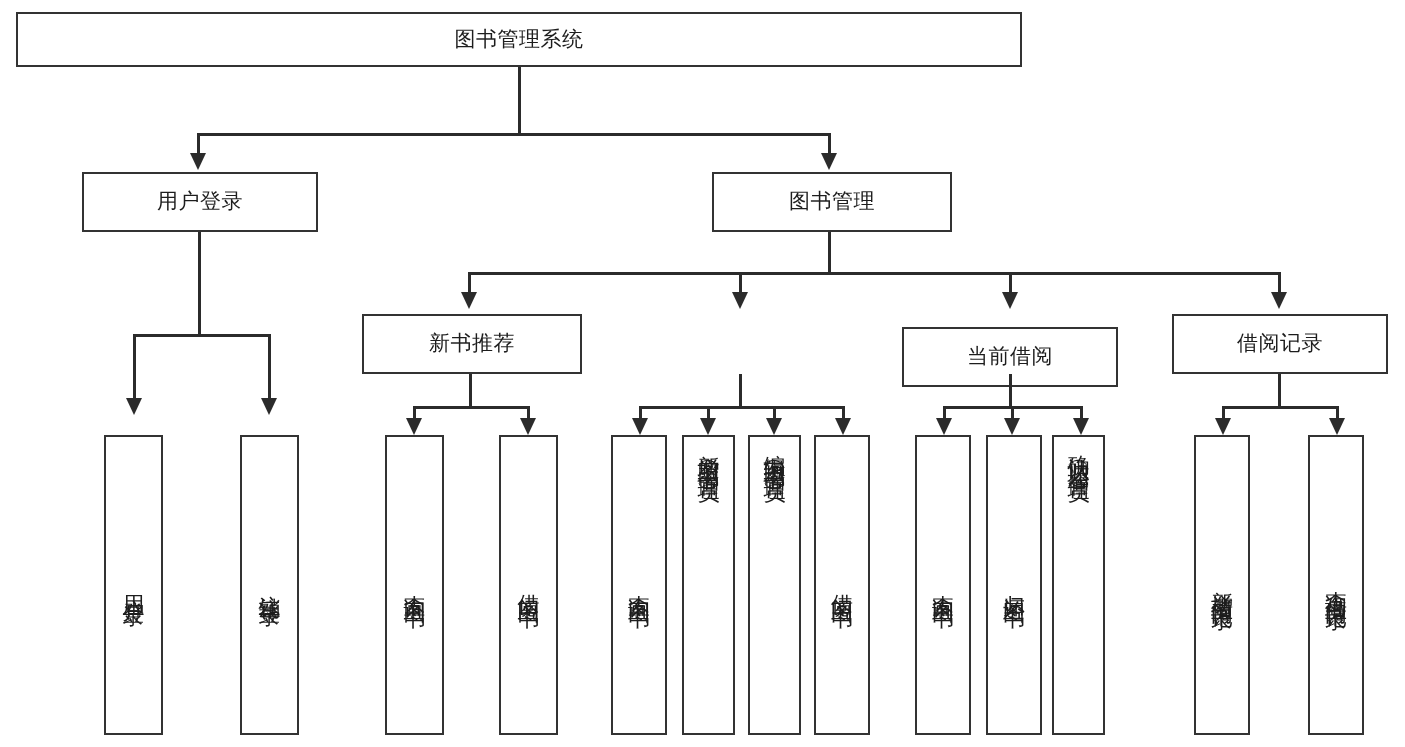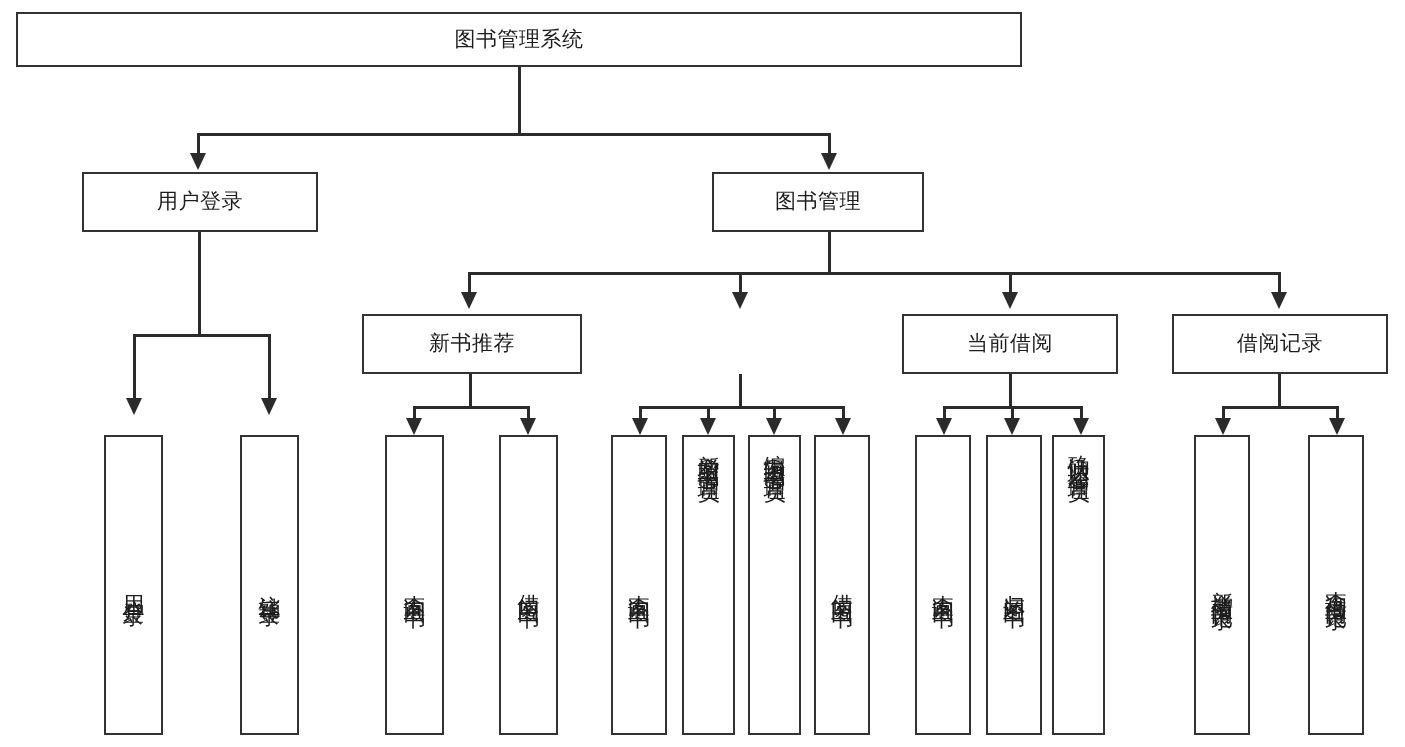--- a/index.html
+++ b/index.html
@@ -97,21 +97,21 @@
   <div class="ln h" style="left:197px; top:133px; width:634px; height:3px;"></div>
 
   <div class="ln v" style="left:197px; top:133px; width:3px; height:22px;"></div>
   <div class="arrow" style="left:190px; top:153px;"></div>
   <div class="ln v" style="left:828px; top:133px; width:3px; height:22px;"></div>
   <div class="arrow" style="left:821px; top:153px;"></div>
 
   <div class="node horiz" style="left:82px; top:172px; width:236px; height:60px;">
     <span class="label">用户登录</span>
   </div>
-  <div class="node horiz" style="left:712px; top:172px; width:212px; height:60px;font-family:Liberation Serif, serif;">
+  <div class="node horiz" style="left:712px; top:172px; width:240px; height:60px;font-family:Liberation Serif, serif;">
     <span class="label">图书管理</span>
   </div>
 
   <div class="ln v" style="left:198px; top:232px; width:3px; height:104px;"></div>
   <div class="ln h" style="left:133px; top:334px; width:138px; height:3px;"></div>
   <div class="ln v" style="left:133px; top:334px; width:3px; height:66px;"></div>
   <div class="arrow" style="left:126px; top:398px;"></div>
   <div class="ln v" style="left:268px; top:334px; width:3px; height:66px;"></div>
   <div class="arrow" style="left:261px; top:398px;"></div>
 
@@ -122,21 +122,21 @@
   <div class="ln v" style="left:739px; top:272px; width:3px; height:22px;"></div>
   <div class="arrow" style="left:732px; top:292px;"></div>
   <div class="ln v" style="left:1009px; top:272px; width:3px; height:22px;"></div>
   <div class="arrow" style="left:1002px; top:292px;"></div>
   <div class="ln v" style="left:1278px; top:272px; width:3px; height:22px;"></div>
   <div class="arrow" style="left:1271px; top:292px;"></div>
 
   <div class="node horiz" style="left:362px; top:314px; width:220px; height:60px;">
     <span class="label">新书推荐</span>
   </div>
-  <div class="node horiz" style="left:902px; top:314px; width:216px; height:60px;">
+  <div class="node horiz" style="left:902px; top:327px; width:216px; height:60px;">
     <span class="label">当前借阅</span>
   </div>
   <div class="node horiz" style="left:1172px; top:314px; width:216px; height:60px;">
     <span class="label">借阅记录</span>
   </div>
 
   <div class="ln v" style="left:469px; top:374px; width:3px; height:34px;"></div>
   <div class="ln h" style="left:413px; top:406px; width:117px; height:3px;"></div>
   <div class="ln v" style="left:413px; top:406px; width:3px; height:14px;"></div>
   <div class="arrow" style="left:406px; top:418px;"></div>

